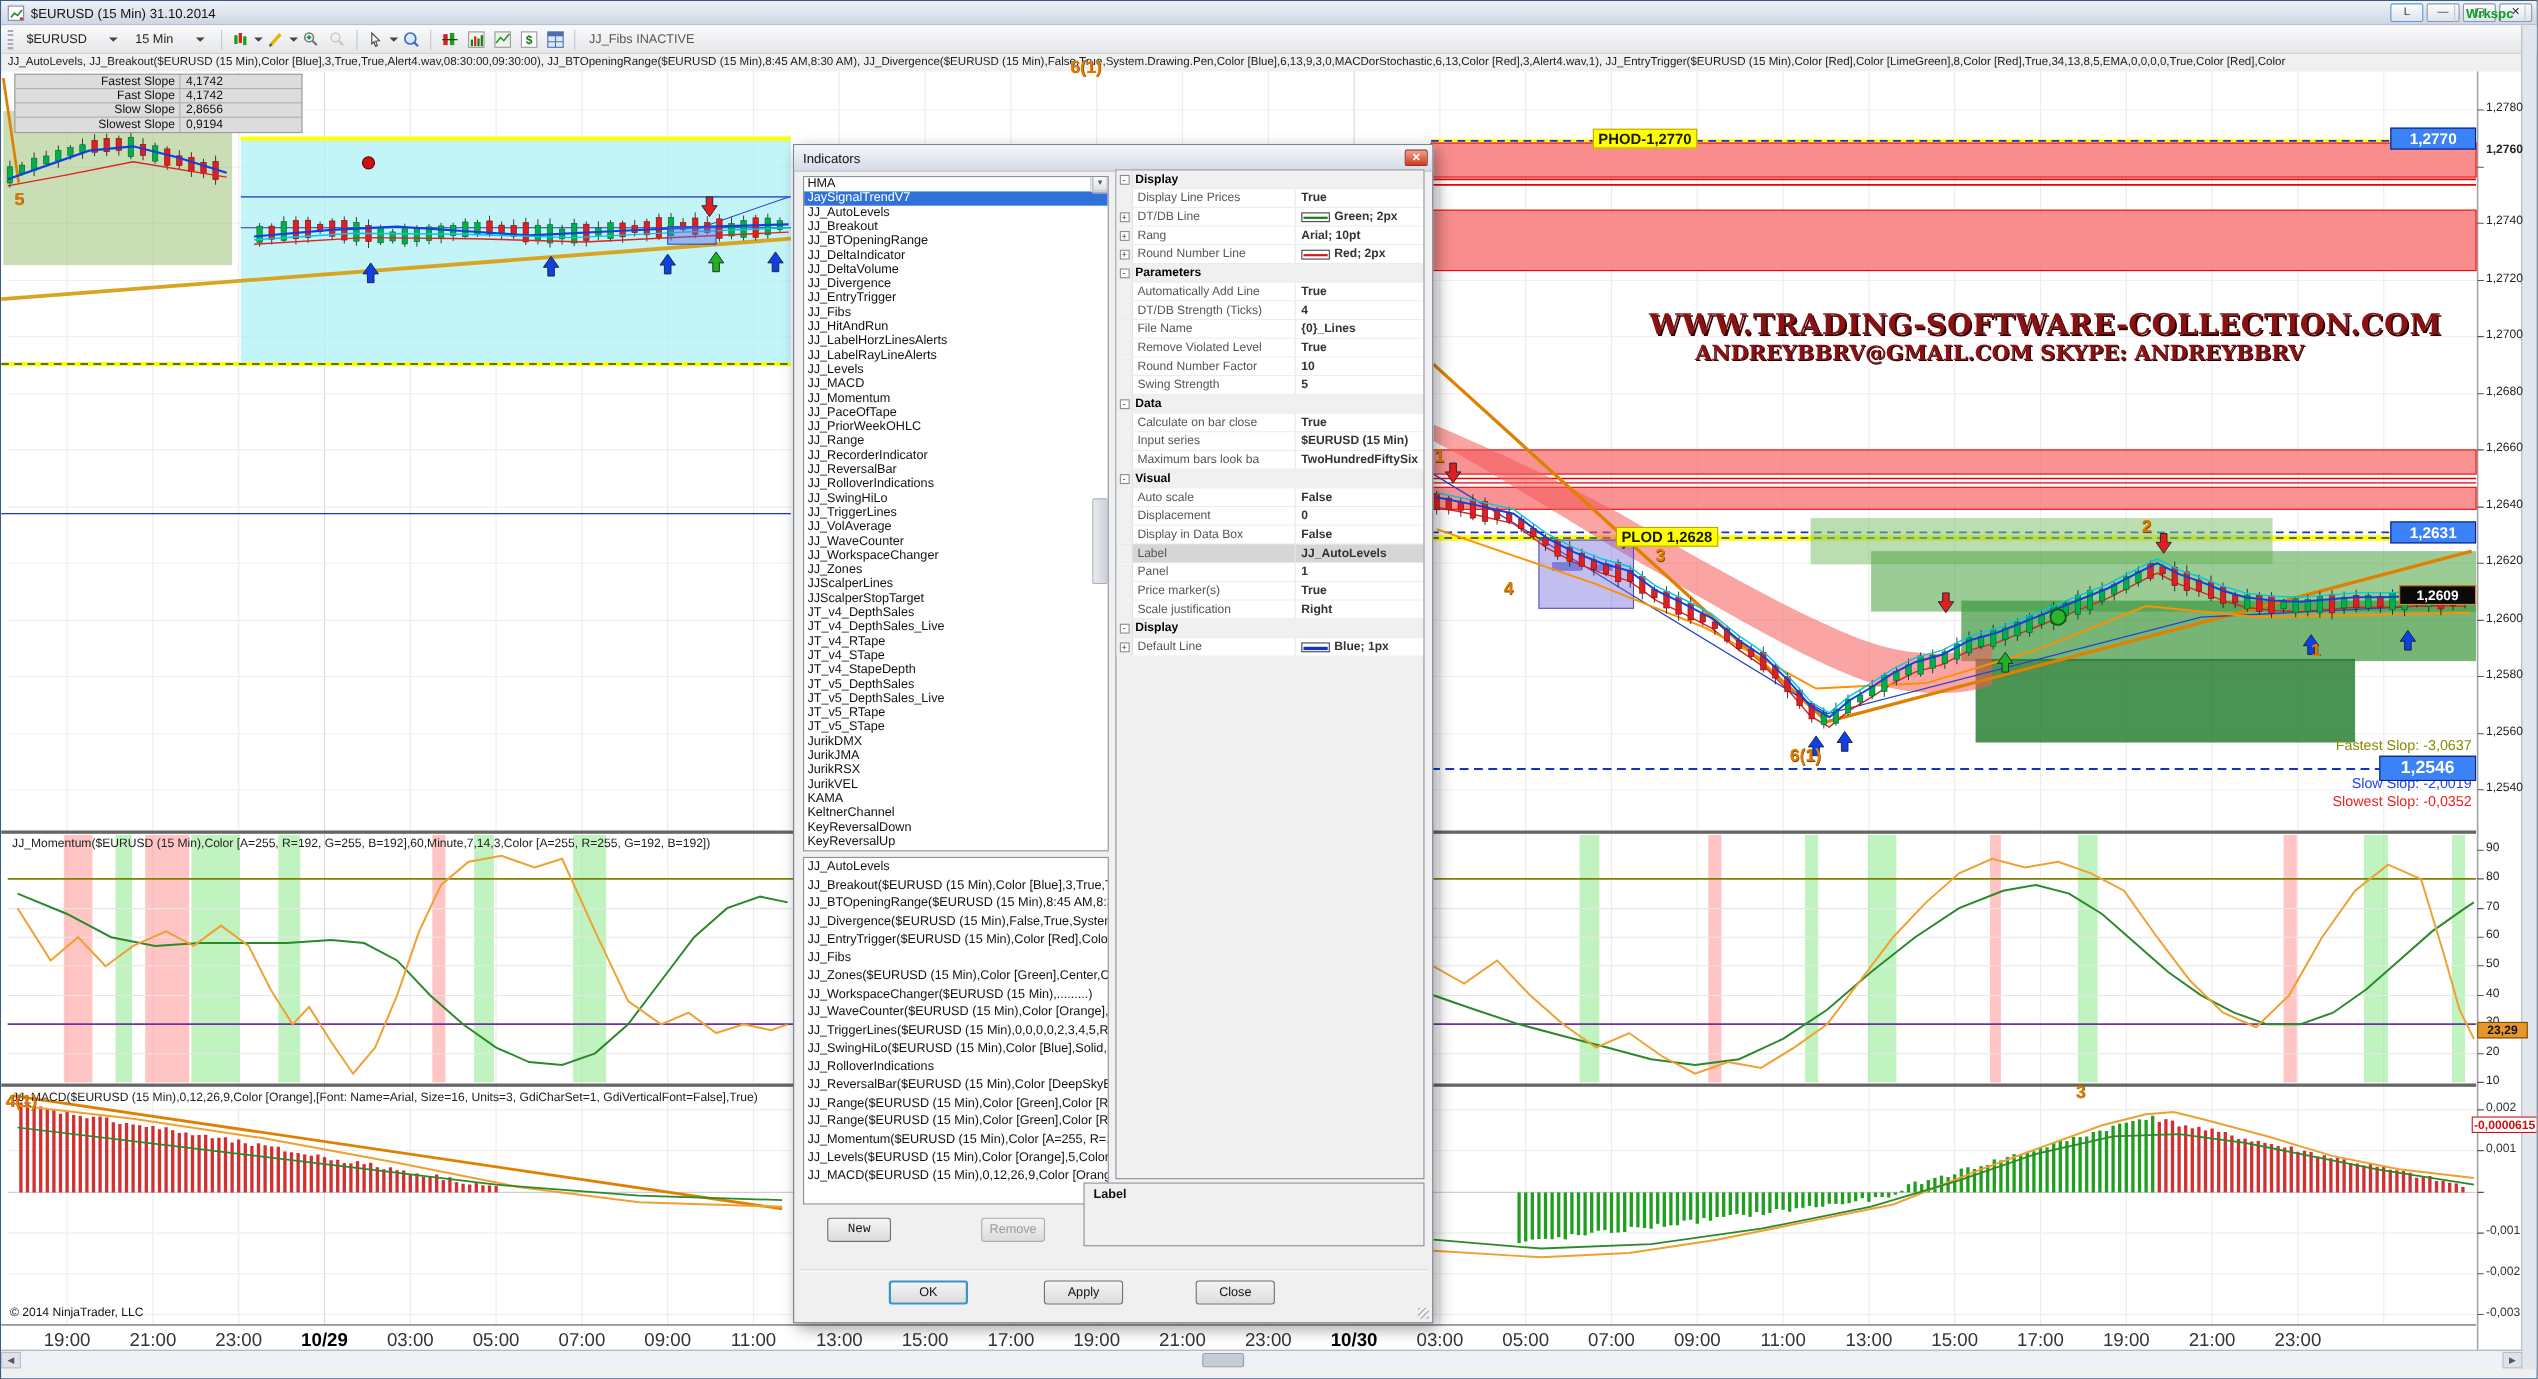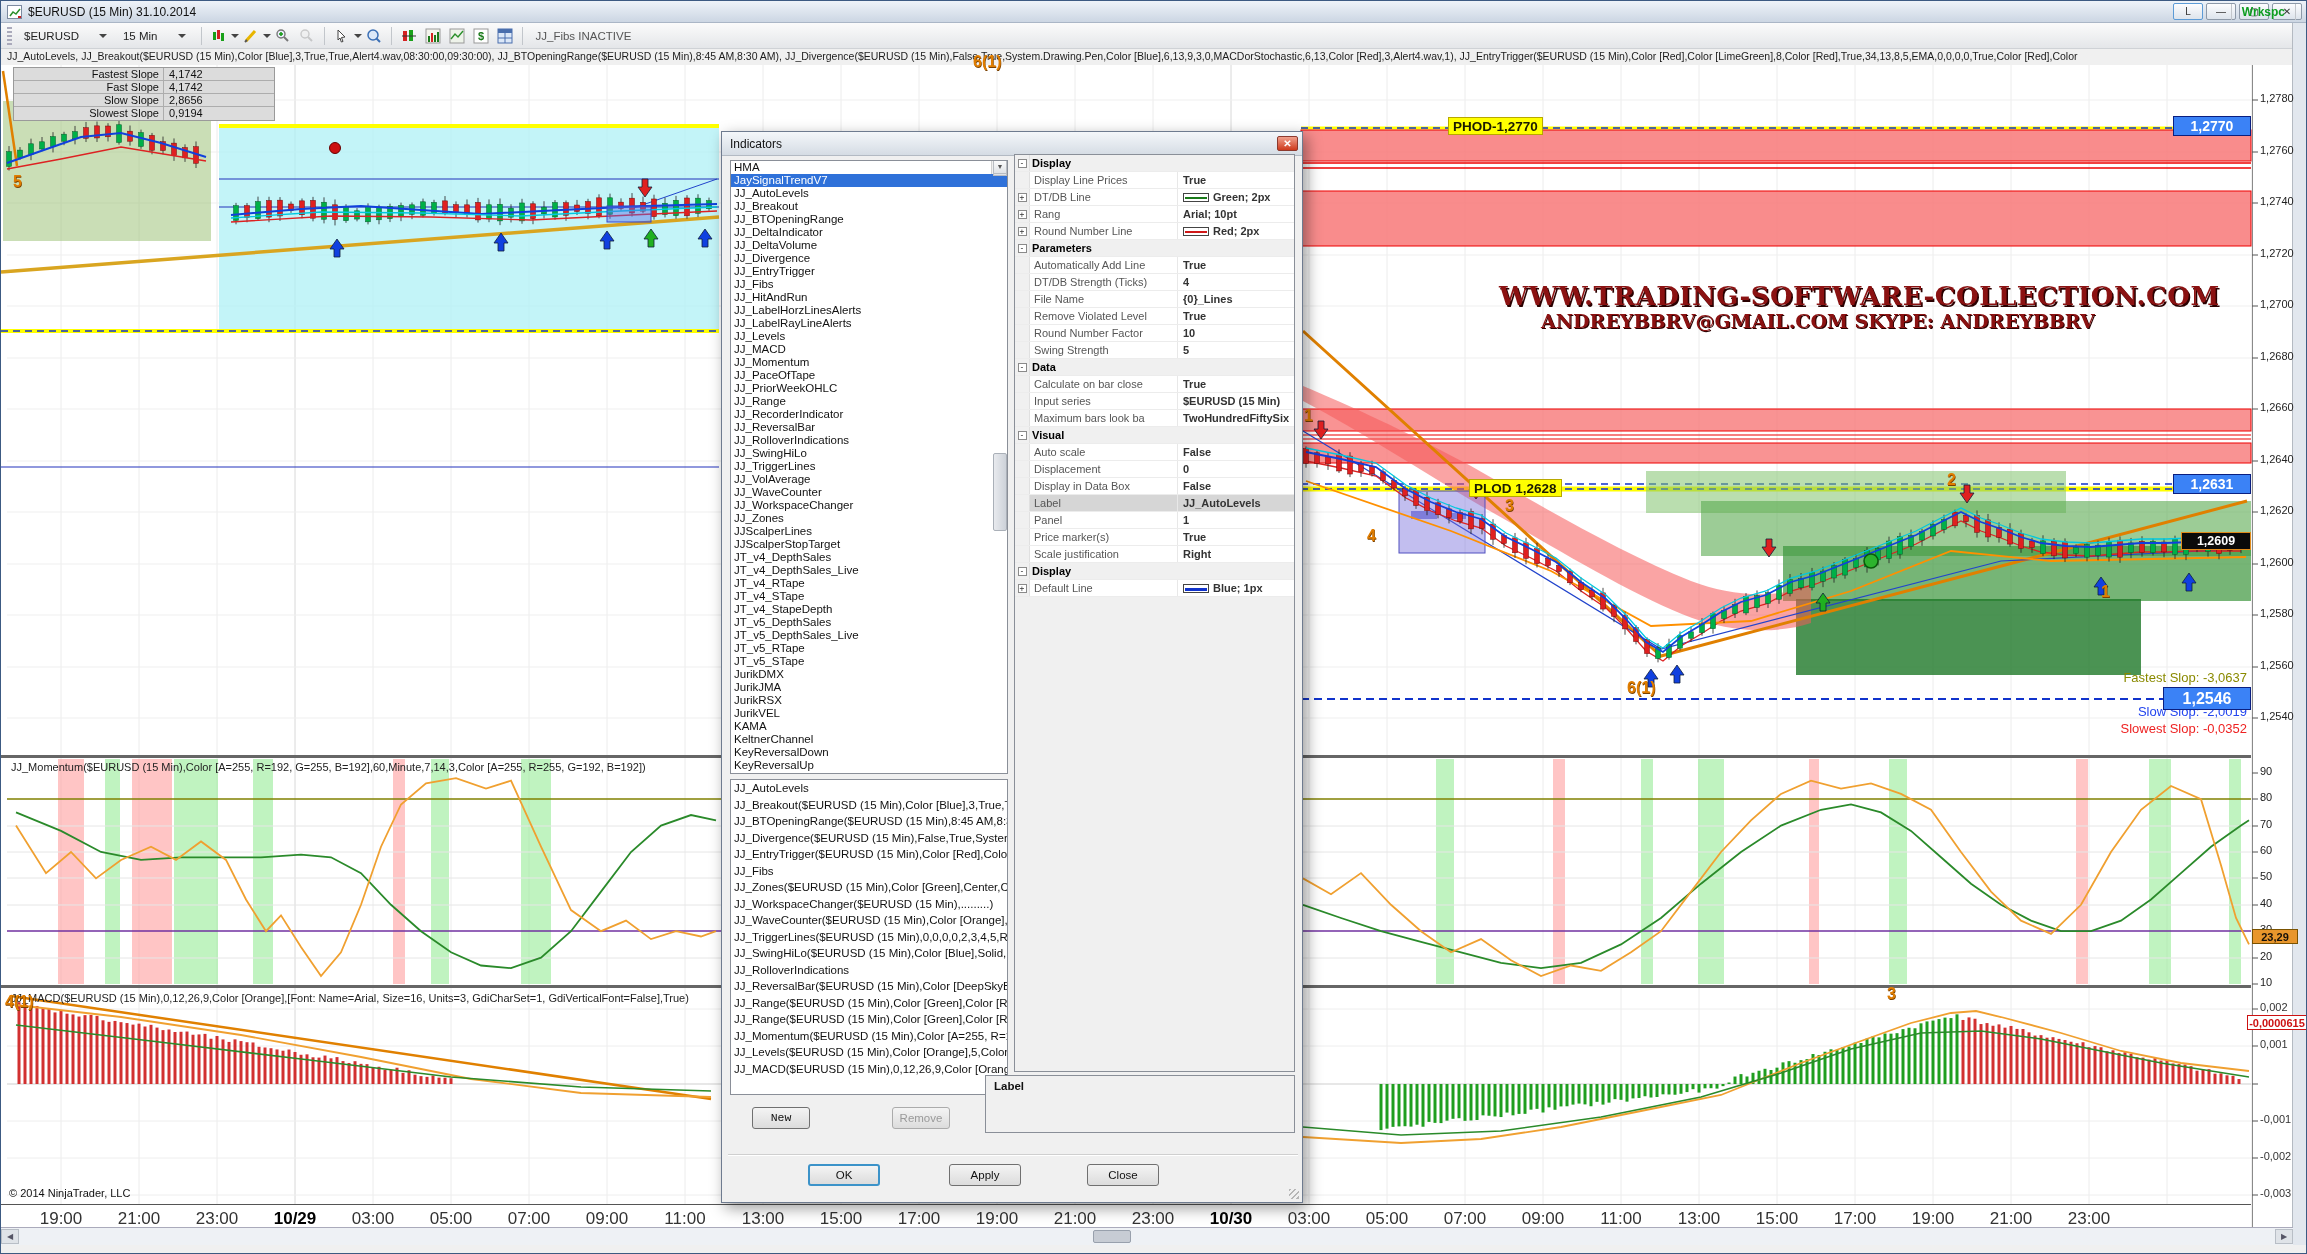--- a/index.html
+++ b/index.html
@@ -980,21 +980,21 @@
       </div>
       <div class="dbrow">
         <span class="dbl">Slowest Slope</span>
         <span class="dbv">0,9194</span>
       </div>
     </div>
 
   <div class="ticks ticks-main">
 
   <span style="top: 91px;">1,2780</span>
-      <span style="top: 143px;">1,2760</span>
+      <span style="top: 129px; font-weight: bold;">1,2760</span>
       <span style="top: 194px;">1,2740</span>
       <span style="top: 246px;">1,2720</span>
       <span style="top: 297px;">1,2700</span>
       <span style="top: 349px;">1,2680</span>
       <span style="top: 400px;">1,2660</span>
       <span style="top: 452px;">1,2640</span>
       <span style="top: 503px;">1,2620</span>
       <span style="top: 555px;">1,2600</span>
       <span style="top: 606px;">1,2580</span>
       <span style="top: 658px;">1,2560</span>

